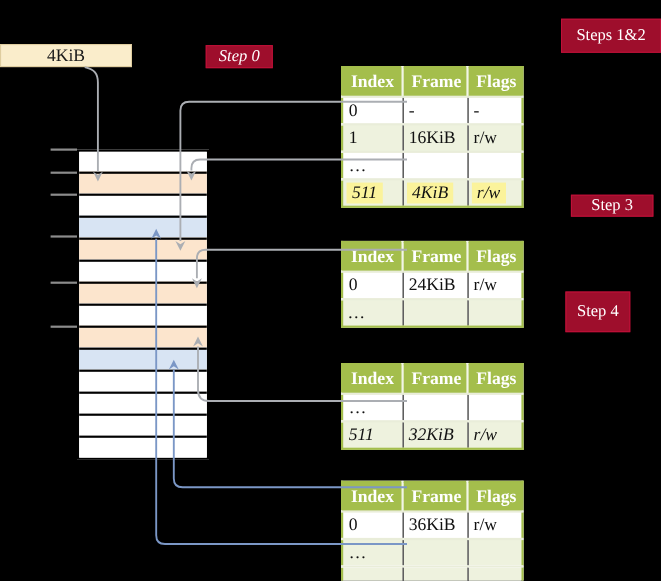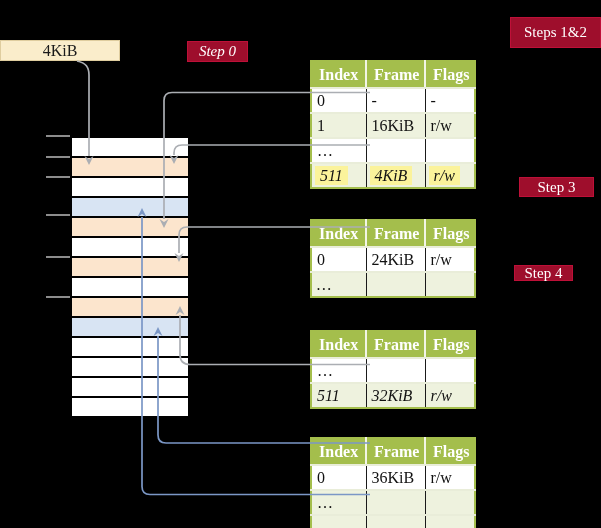--- a/index.html
+++ b/index.html
@@ -66,21 +66,21 @@
 </style>
 </head>
 <body>
 
 <div id="stage">
   <div id="frame-box">4KiB</div>
   <div id="badges">
       <div class="badge" style="left: 187px; top: 41px; width: 61px; height: 21px; font-style: italic;">Step 0</div>
       <div class="badge" style="left: 510px; top: 17px; width: 91px; height: 31px;">Steps 1&amp;2</div>
       <div class="badge" style="left: 519px; top: 157px; width: 75px; height: 20px; margin-top: 20px;">Step 3</div>
-      <div class="badge" style="left: 514px; top: 265px; width: 59px; height: 16px;">Step 4</div>
+      <div class="badge" style="left: 514px; top: 265px; width: 59px; height: 37px;">Step 4</div>
     </div>
   <div id="memory">
       <div class="mrow white"></div>
       <div class="mrow orange"></div>
       <div class="mrow white"></div>
       <div class="mrow blue"></div>
       <div class="mrow orange"></div>
       <div class="mrow white"></div>
       <div class="mrow orange"></div>
       <div class="mrow white"></div>

